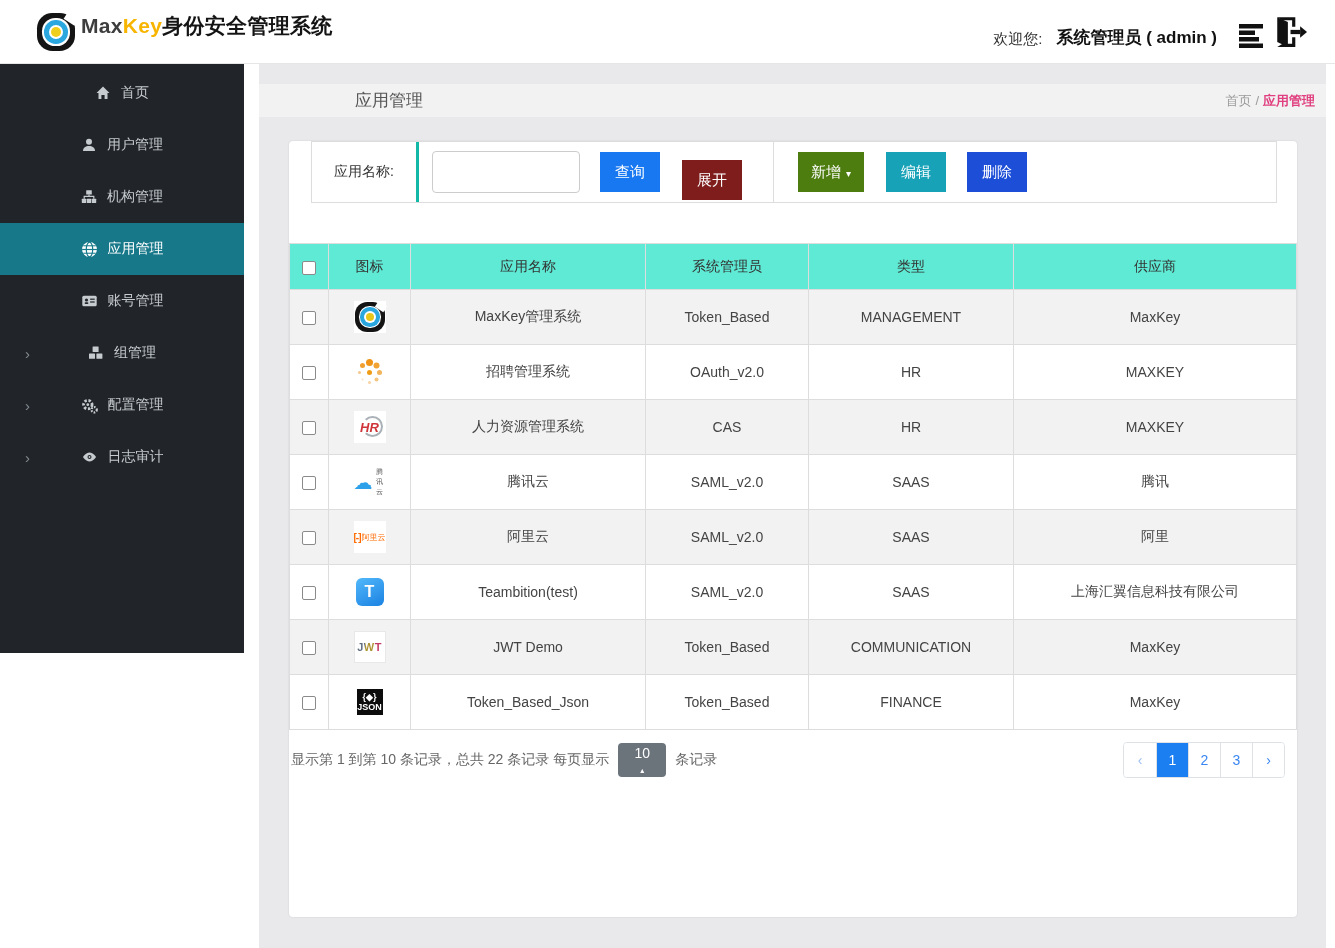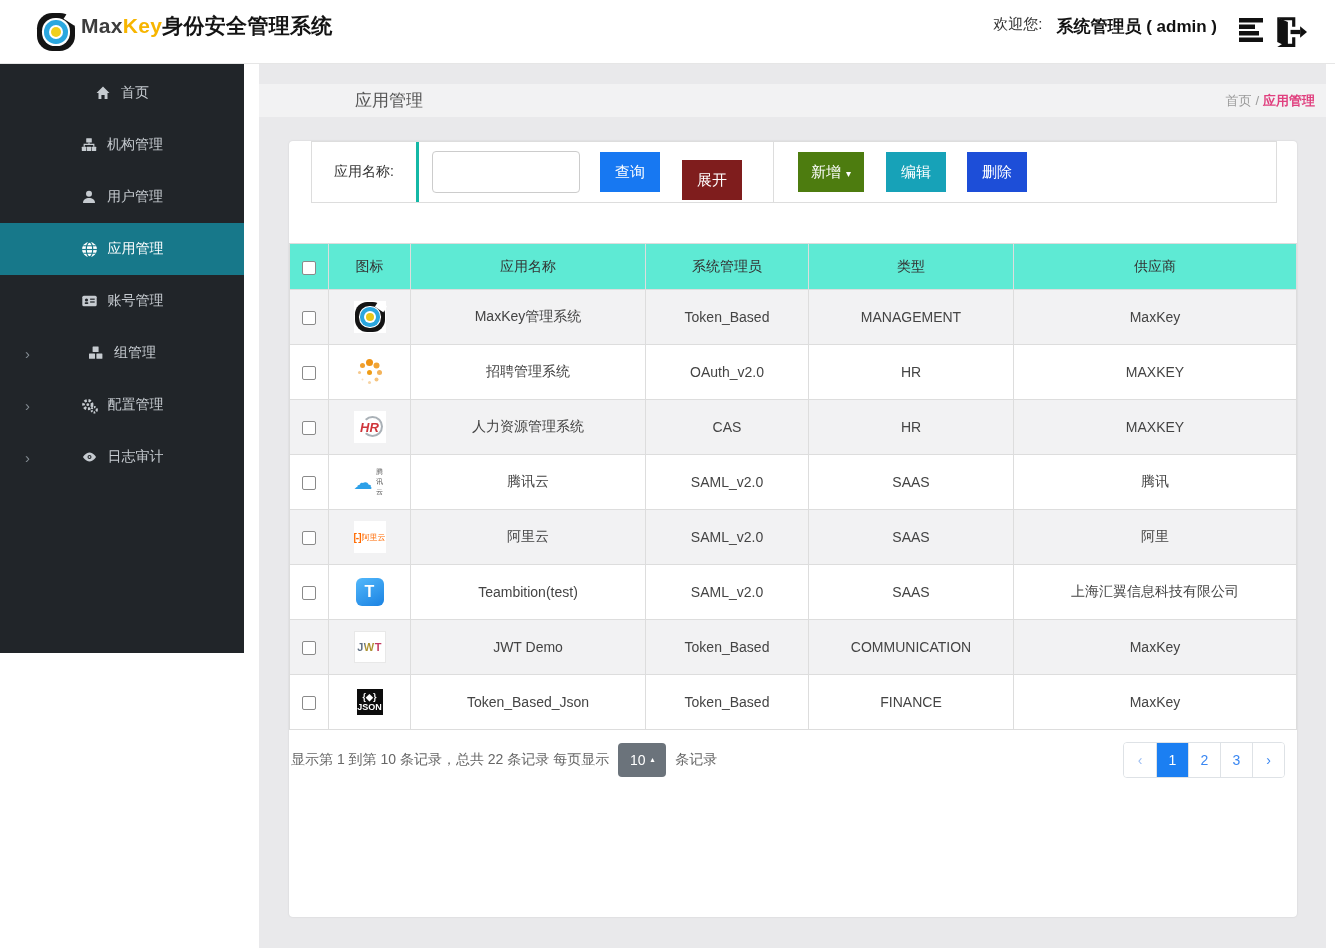--- a/index.html
+++ b/index.html
@@ -15,21 +15,21 @@
     padding:0 26px 0 36px; z-index:3; }
   .brand { display:flex; align-items:flex-start; gap:5px; }
   .mk-mark { width:40px; height:40px; position:relative; display:flex; align-items:center;
     justify-content:center; background:#fff; }
   .mk-mark::before { content:""; width:10px; height:10px; border-radius:50%;
     background:#f0cf1c; box-shadow:0 0 0 2px #fff, 0 0 0 7px #2ba7df, 0 0 0 9px #fff, 0 0 0 14px #141414; }
   .mk-mark::after { content:""; position:absolute; right:-2px; top:2px; width:13px; height:9px;
     background:#fff; transform:rotate(33deg); }
   .brand-text { font-size:21px; font-weight:bold; letter-spacing:.3px; white-space:nowrap; }
   .brand-max { color:#3d3d3d; } .brand-key { color:#f7b500; } .brand-cn { color:#141414; }
-  .header-right { margin-left:auto; display:flex; align-items:flex-start; }
+  .header-right { margin-left:auto; display:flex; align-items:flex-end; }
   .welcome { font-size:15px; color:#333; margin-right:14px; }
   .username { font-size:17px; font-weight:bold; color:#111; margin-right:16px; white-space:nowrap; }
   .hicon { display:block; margin-left:4px; cursor:pointer; }
 
   
   .sidebar { position:absolute; left:0; top:64px; width:244px; height:589px;
     background:#212529; padding-top:3px; }
   .sitem { height:52px; display:flex; align-items:center; justify-content:center;
     position:relative; color:#c6cbd0; font-size:14px; cursor:pointer; }
   .sitem .chev { position:absolute; left:25px; color:#848c92; font-size:15px; }
@@ -110,21 +110,21 @@
   .ic-json::before { content:""; position:absolute; inset:3px; background:#0c0c0c; }
   .ic-json::after { content:"{◆}\A JSON"; white-space:pre; position:relative; color:#fff;
     font-size:9px; line-height:1.15; text-align:center; font-weight:bold; }
   .ic-ltpa::before { content:""; width:22px; height:22px; border:3px dashed #4f4f4f; border-radius:50%; }
 
   
   .pager-row { display:flex; align-items:center; height:59px; margin:0 12px 0 2px;
     font-size:14px; color:#666; }
   .page-size-btn { background:#6b737b; color:#fff; border:none; border-radius:4px; height:34px;
     min-width:48px; margin:0 9px; font-size:14px; display:inline-flex; align-items:center;
-    justify-content:center; gap:5px; font-family:inherit; cursor:pointer; }
+    justify-content:center; gap:5px; font-family:inherit; cursor:pointer;flex-direction:column; }
   .page-size-btn .caret-up { font-size:8px; }
   .pager { margin-left:auto; display:flex; border:1px solid #dee2e6; border-radius:4px; overflow:hidden; }
   .pager .pcell { min-width:32px; height:34px; line-height:34px; text-align:center;
     color:#3a87f2; background:#fff; border-left:1px solid #dee2e6; font-size:14px; cursor:pointer; }
   .pager .pcell:first-child { border-left:none; color:#9bbdf2; }
   .pager .pcell.active { background:#1b7ff2; color:#fff; }
 </style>
 </head>
 <body>
 
@@ -157,37 +157,37 @@
     <span class="micon">
       <svg width="16" height="16" viewBox="0 0 16 16" fill="currentColor">
           <path d="M8 1.5 L14.5 8 H12.5 V14 H9.6 V10 H6.4 V14 H3.5 V8 H1.5 Z"></path>
         </svg>
     </span>
     <span>首页</span>
   </div>
   <div class="sitem">
     <span class="micon">
       <svg width="16" height="16" viewBox="0 0 16 16" fill="currentColor">
+          <circle cx="8" cy="4.8" r="3"></circle>
+          <path d="M2 14 C2 10.7 4.7 9 8 9 C11.3 9 14 10.7 14 14 Z"></path>
+        </svg>
+    </span>
+    <span>用户管理</span>
+  </div>
+  <div class="sitem">
+    <span class="micon">
+      <svg width="16" height="16" viewBox="0 0 16 16" fill="currentColor">
           <rect x="5.2" y="1.2" width="5.6" height="4.2" rx="0.5"></rect>
           <path d="M8 5.4 v2 M3.2 9.8 V7.4 h9.6 v2.4" stroke="currentColor" stroke-width="1.2" fill="none"></path>
           <rect x="0.8" y="9.8" width="4.4" height="4.2" rx="0.5"></rect>
           <rect x="5.8" y="9.8" width="4.4" height="4.2" rx="0.5"></rect>
           <rect x="10.8" y="9.8" width="4.4" height="4.2" rx="0.5"></rect>
         </svg>
     </span>
     <span>机构管理</span>
-  </div>
-  <div class="sitem">
-    <span class="micon">
-      <svg width="16" height="16" viewBox="0 0 16 16" fill="currentColor">
-          <circle cx="8" cy="4.8" r="3"></circle>
-          <path d="M2 14 C2 10.7 4.7 9 8 9 C11.3 9 14 10.7 14 14 Z"></path>
-        </svg>
-    </span>
-    <span>用户管理</span>
   </div>
   <div class="sitem active">
     <span class="micon">
       <svg width="17" height="17" viewBox="0 0 16 16">
           <circle cx="8" cy="8" r="7" fill="currentColor"></circle>
           <ellipse cx="8" cy="8" rx="3" ry="7" fill="none" stroke="#17788a" stroke-width="1.1"></ellipse>
           <line x1="1" y1="8" x2="15" y2="8" stroke="#17788a" stroke-width="1.1"></line>
           <line x1="2.2" y1="4.5" x2="13.8" y2="4.5" stroke="#17788a" stroke-width="1"></line>
           <line x1="2.2" y1="11.5" x2="13.8" y2="11.5" stroke="#17788a" stroke-width="1"></line>
         </svg>

